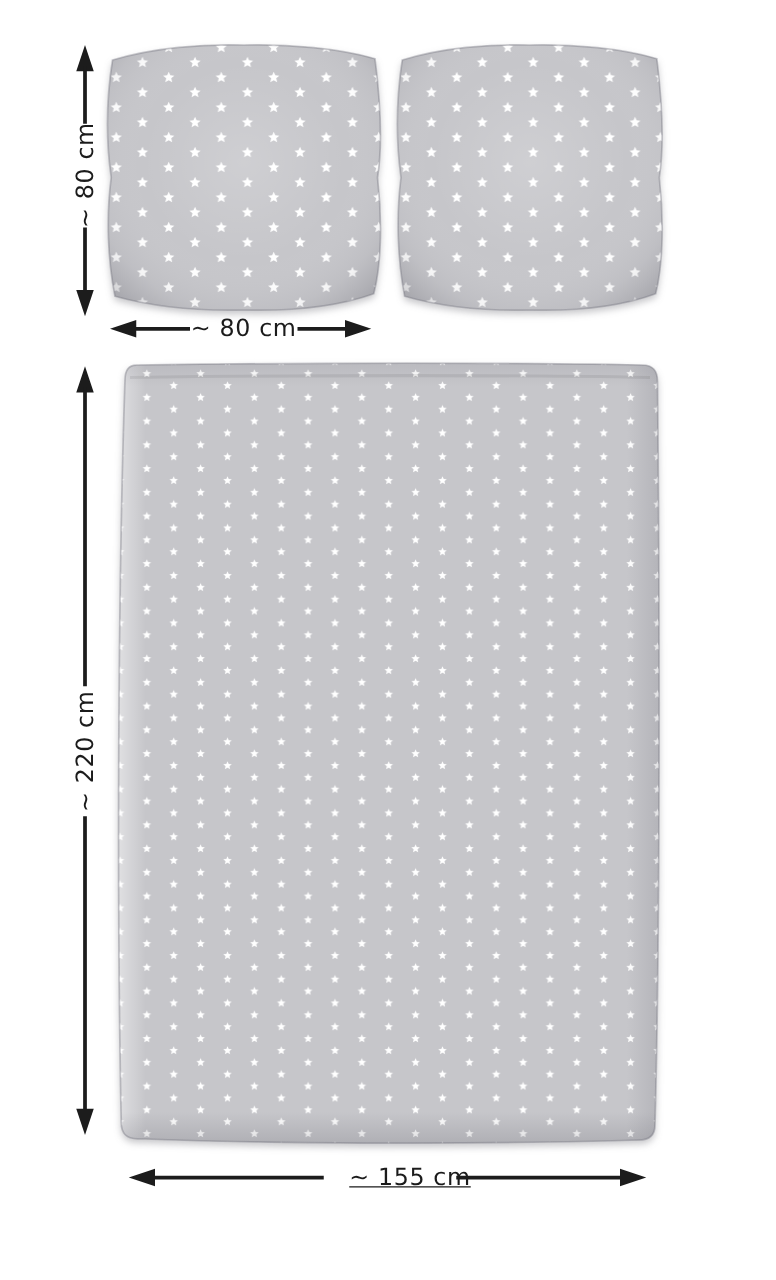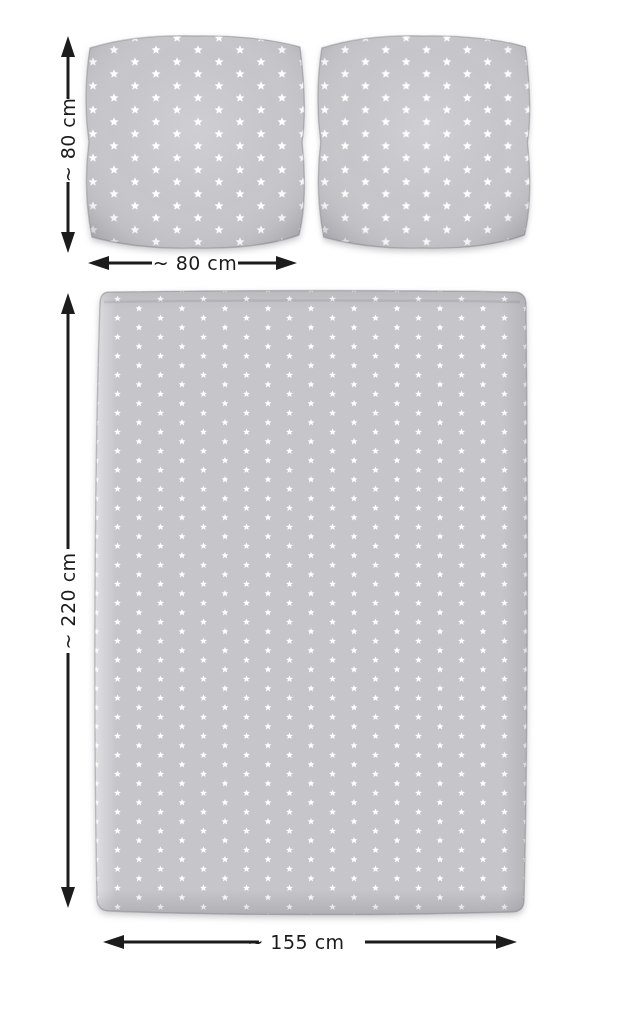--- a/index.html
+++ b/index.html
@@ -189,15 +189,15 @@
       <polygon class="arrow-f" points="517,942 496,935 496,949"></polygon>
     </g>
   </svg>
 
   <div class="dim-label vertical" style="left:8px; top:128px;">~ 80 cm</div>
 
   <div class="dim-label" style="left:135px; top:251px;">~ 80 cm</div>
 
   <div class="dim-label vertical" style="left:8px; top:589px;">~ 220 cm</div>
 
-  <div class="dim-label" style="left:236px; top:930px;">~ 155 cm</div>
+  <div class="dim-label" style="left:268px; top:930px;text-decoration:underline;">~ 155 cm</div>
 
 </div>
 
 </body></html>

